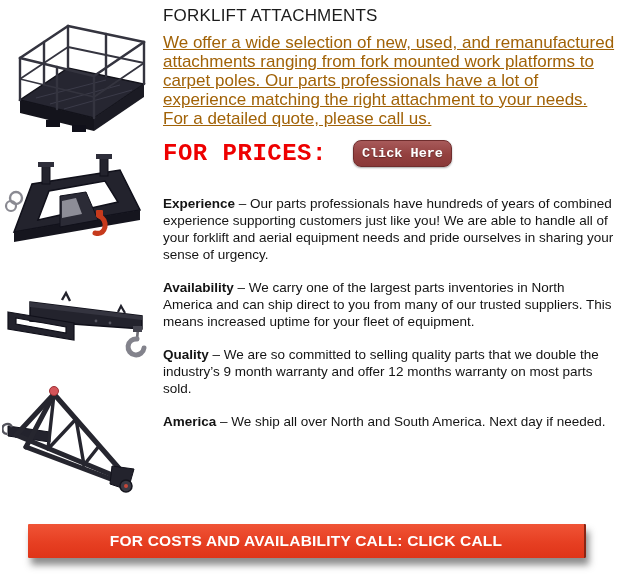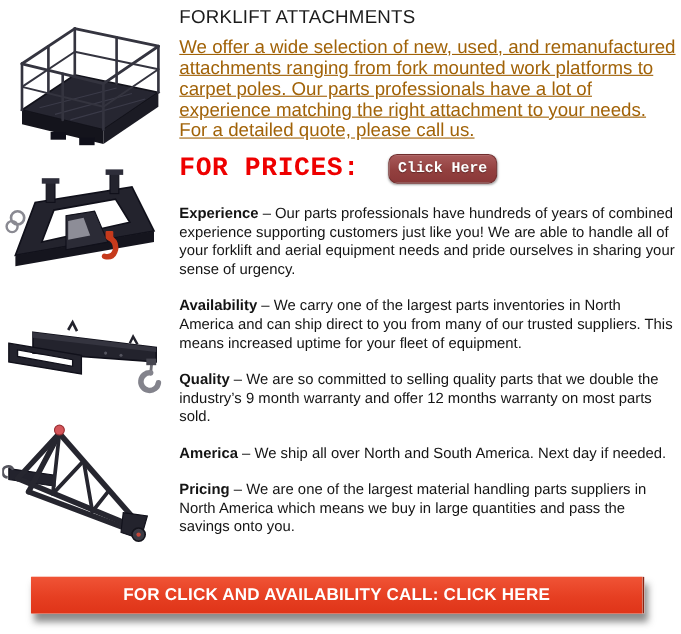--- a/index.html
+++ b/index.html
@@ -39,21 +39,21 @@
     border:1px solid #6f2d2d;
     color:#ffffff; font-weight:bold; font-size:13.5px;
     font-family:Liberation Mono, monospace;
     box-shadow:0 1px 2px rgba(0,0,0,.35);
     cursor:pointer; text-shadow:0 1px 1px rgba(0,0,0,.35);
   }
   .sections {
     position:absolute; left:163px; top:181px; width:452px;
     font-size:13.5px; line-height:17px; color:#141414;
   }
-  .sections p { margin:4px 0 16px 0; }
+  .sections p { margin:14px 0 16px 0; }
   .sections b { font-weight:bold; }
 
   
   .banner {
     position:absolute; left:28px; top:524px; width:556px; height:34px;
     background:linear-gradient(180deg,#f05436 0%, #e63f22 55%, #df3418 100%);
     border-right:2px solid #8a2413;
     box-shadow:3px 7px 7px rgba(120,120,120,.85);
     color:#ffffff; font-weight:bold; font-size:15.5px; letter-spacing:.2px;
     text-align:center; line-height:34px; cursor:pointer;
@@ -186,18 +186,17 @@
   <div class="prices-row">
     <span class="prices-label">FOR PRICES:</span>
     <button class="click-btn">Click Here</button>
   </div>
 
   <div class="sections">
     <p><b>Experience</b><span> – Our parts professionals have hundreds of years of combined experience supporting customers just like you!  We are able to handle all of your forklift and aerial equipment needs and pride ourselves in sharing your sense of urgency.</span></p>
     <p><b>Availability</b><span> – We carry one of the largest parts inventories in North America and can ship direct to you from many of our trusted suppliers. This means increased uptime for your fleet of equipment.</span></p>
     <p><b>Quality</b><span> – We are so committed to selling quality parts that we double the industry’s 9 month warranty and offer 12 months warranty on most parts sold.</span></p>
     <p><b>America</b><span> – We ship all over North and South America.  Next day if needed.</span></p>
-    <p><b>Pricing</b><span> – We are one of the largest material handling parts suppliers in North America which means we buy in large quantities and pass the savings onto you.</span></p>
-  </div>
-
-  <div class="banner">FOR CLICK AND AVAILABILITY CALL: CLICK HERE</div>
+  </div>
+
+  <div class="banner">FOR COSTS AND AVAILABILITY CALL: CLICK CALL</div>
 
 </div>
 
 </body></html>

